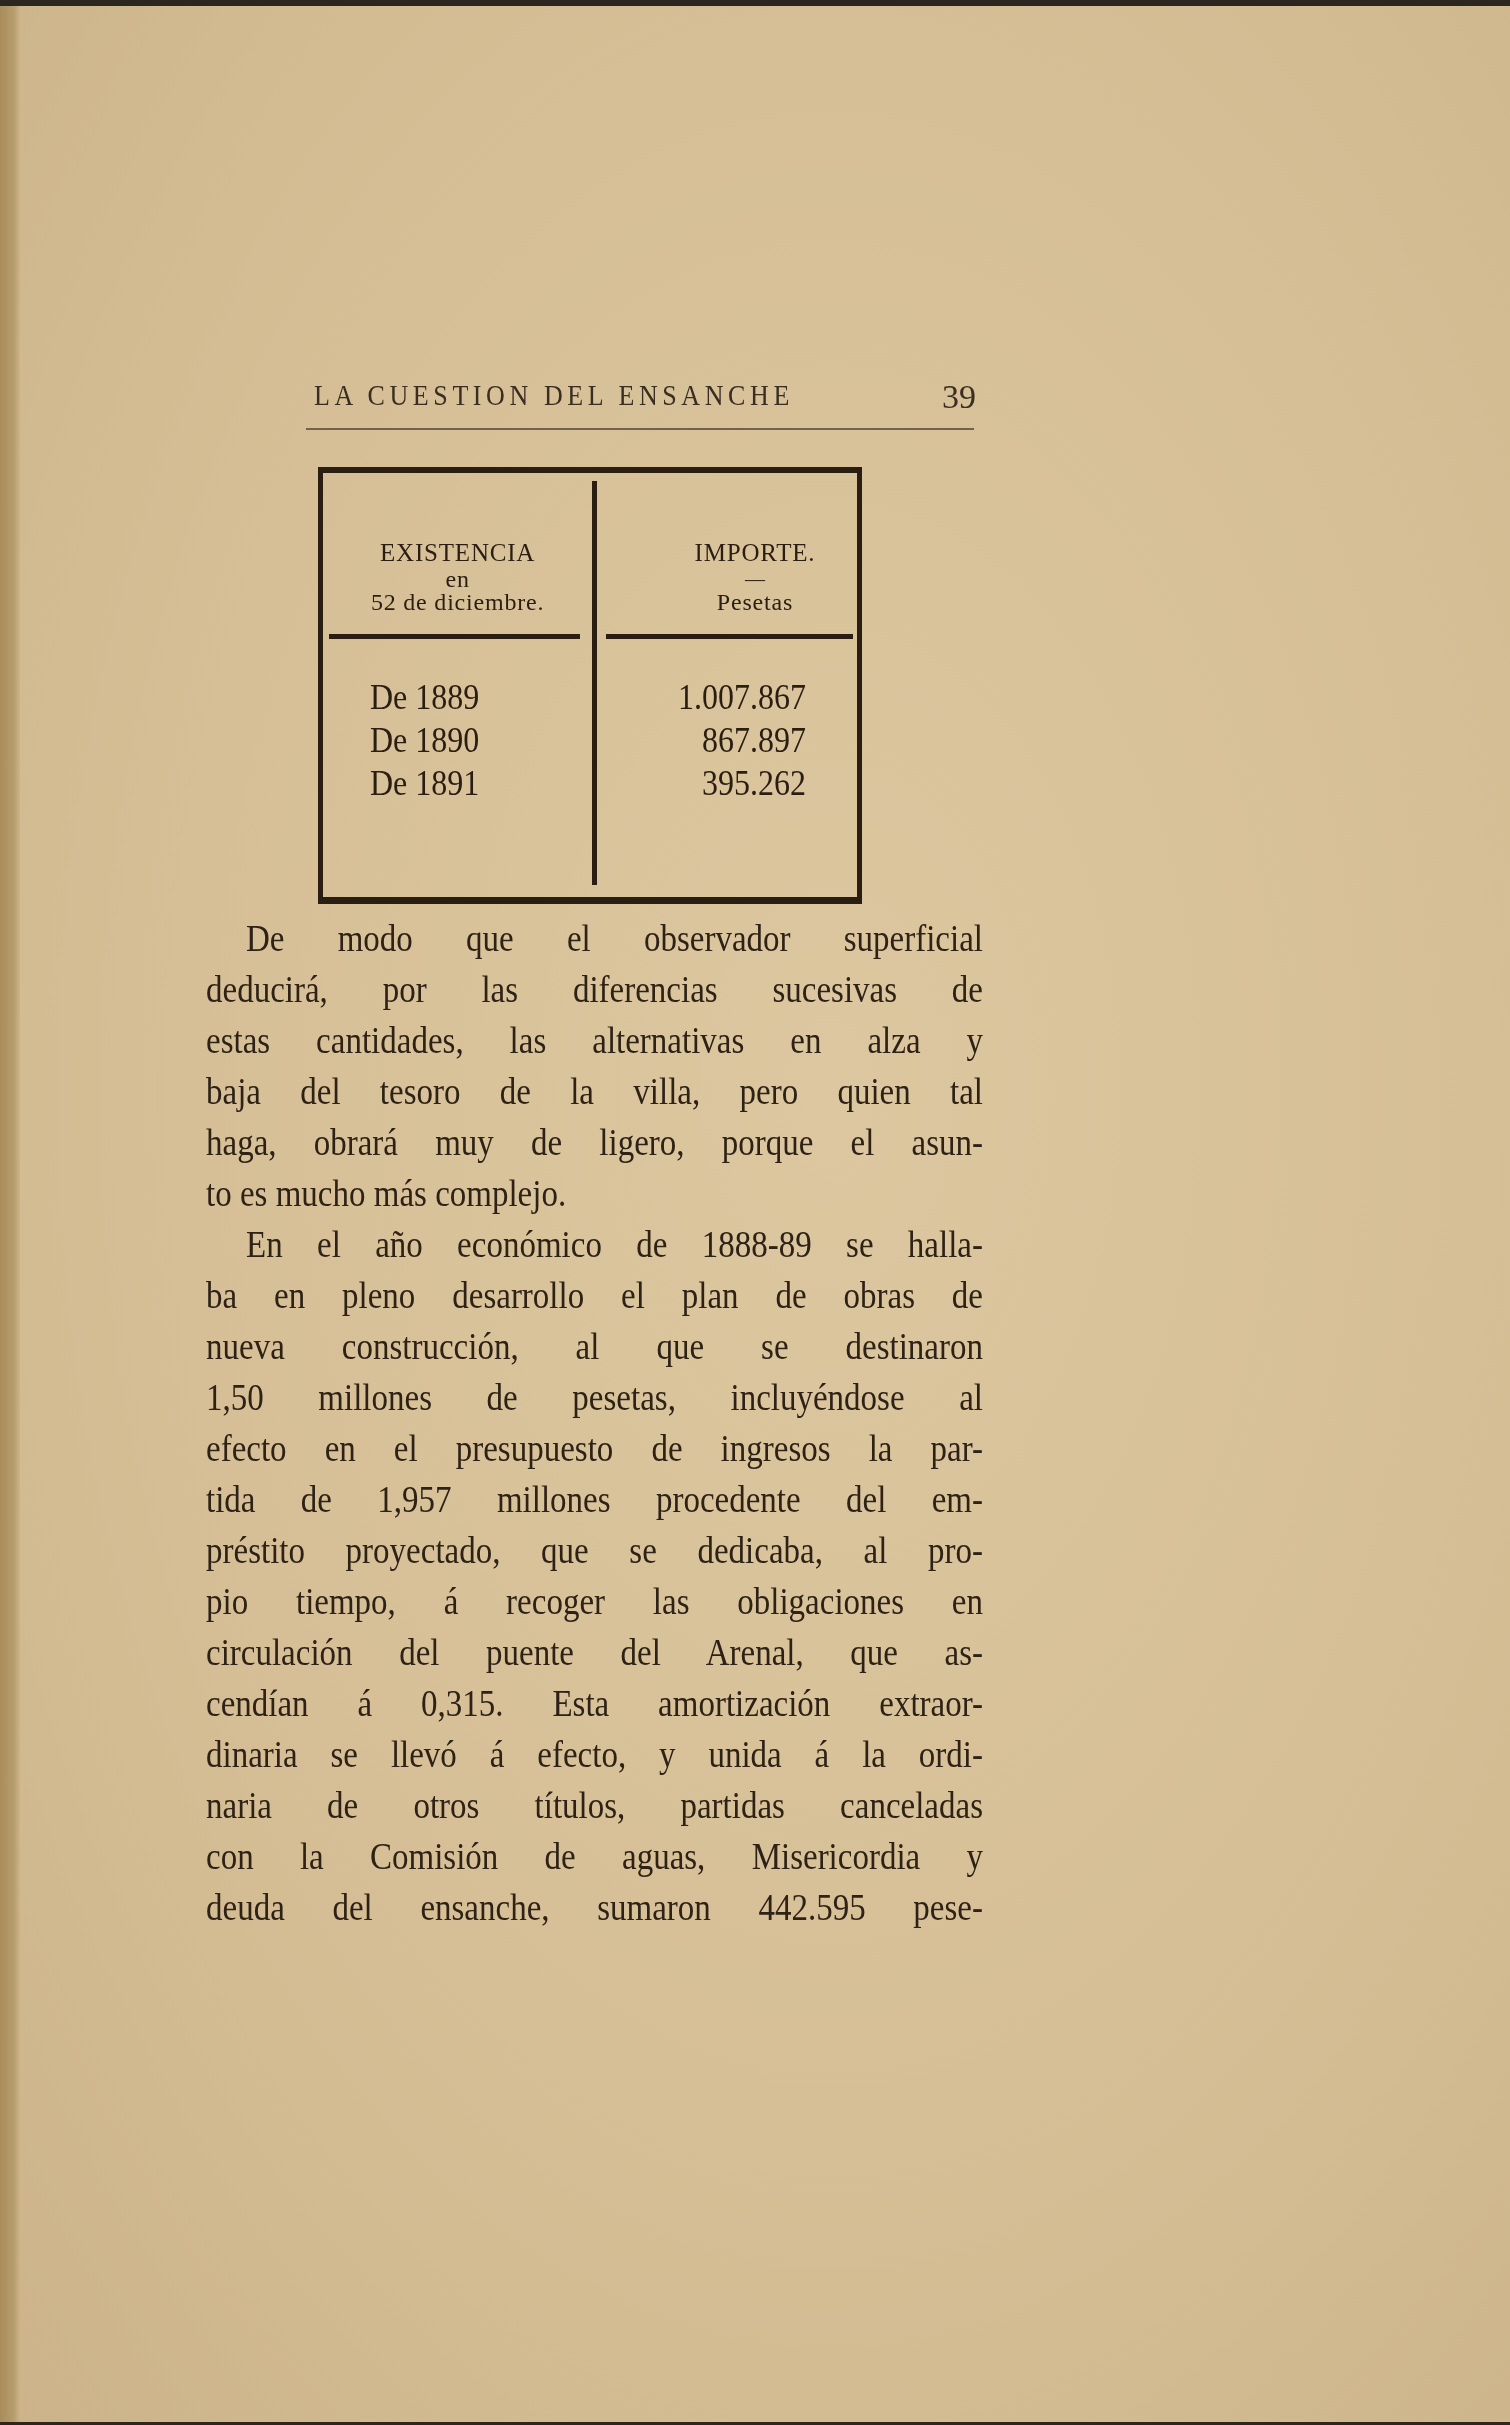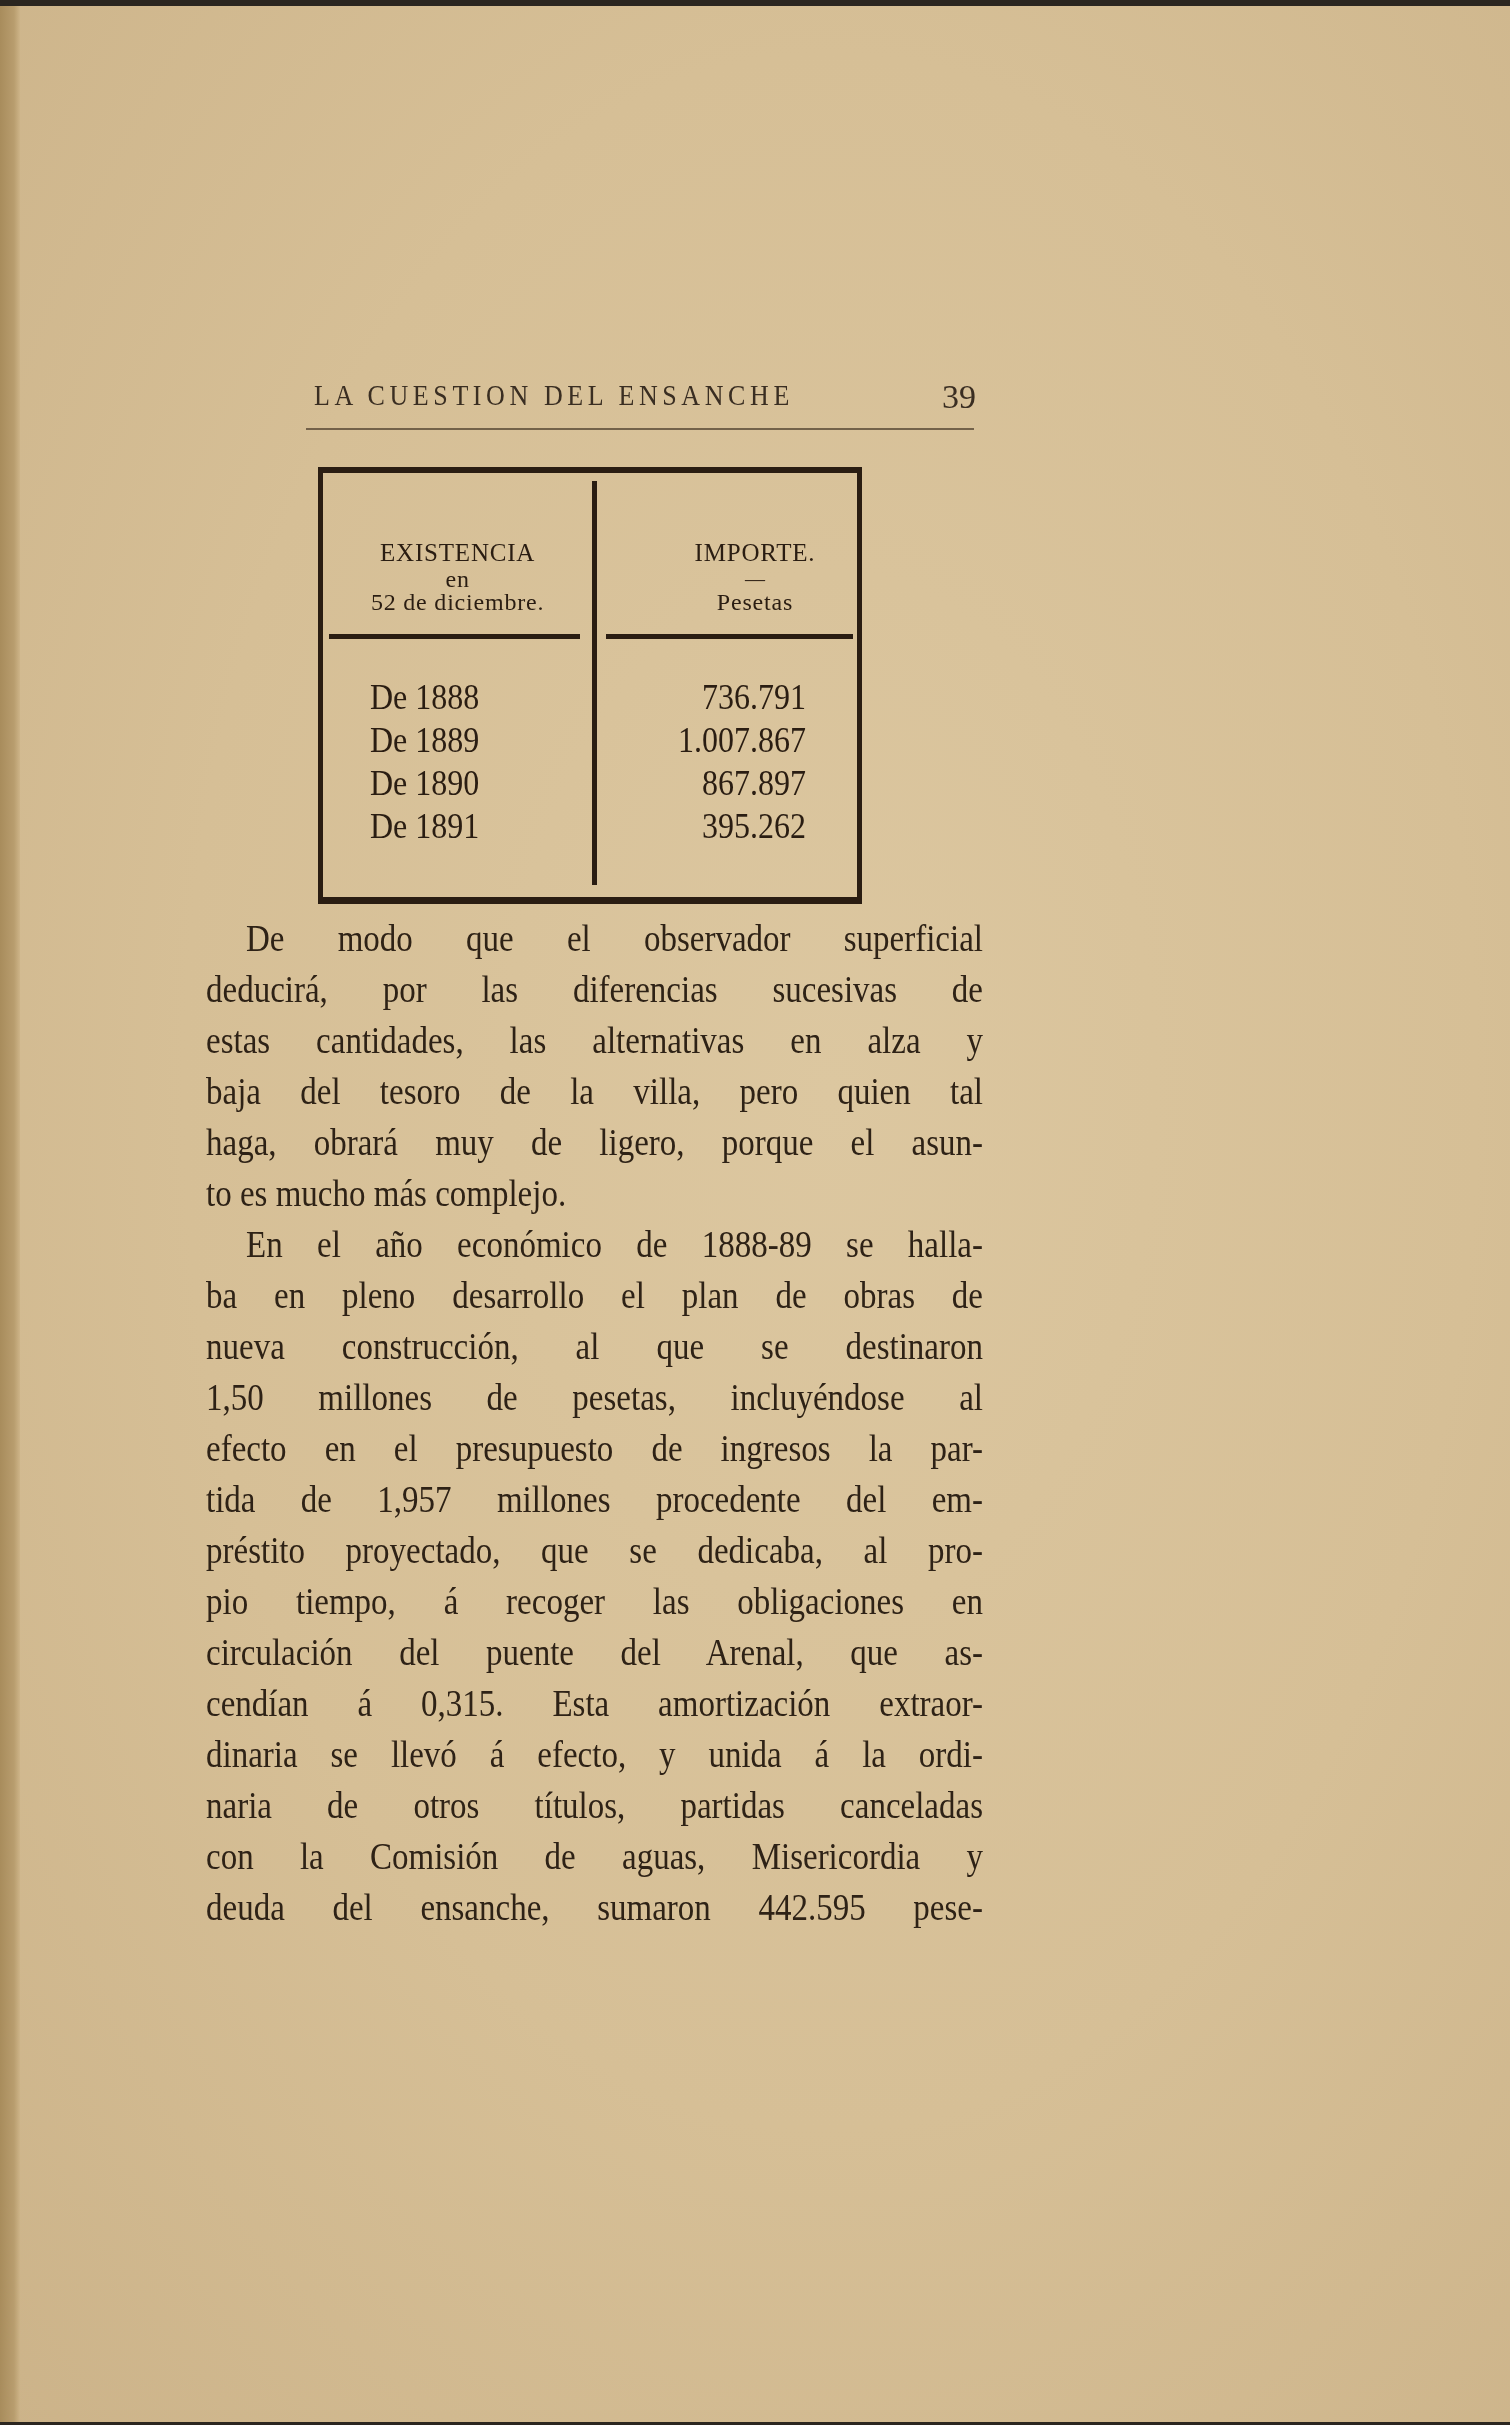--- a/index.html
+++ b/index.html
@@ -207,24 +207,20 @@
     <div class="col-head right">
       <span class="big">IMPORTE.</span>
       <span class="dash">—</span>
       <span class="small">Pesetas</span>
     </div>
 
     <div class="tbl-head-rule left"></div>
     <div class="tbl-head-rule right"></div>
 
     <div class="tbl-rows">
-      <div class="tbl-row">
-        <span class="tbl-year">De 1888</span>
-        <span class="tbl-amount">736.791</span>
-      </div>
       <div class="tbl-row">
         <span class="tbl-year">De 1889</span>
         <span class="tbl-amount">1.007.867</span>
       </div>
       <div class="tbl-row">
         <span class="tbl-year">De 1890</span>
         <span class="tbl-amount">867.897</span>
       </div>
       <div class="tbl-row">
         <span class="tbl-year">De 1891</span>

